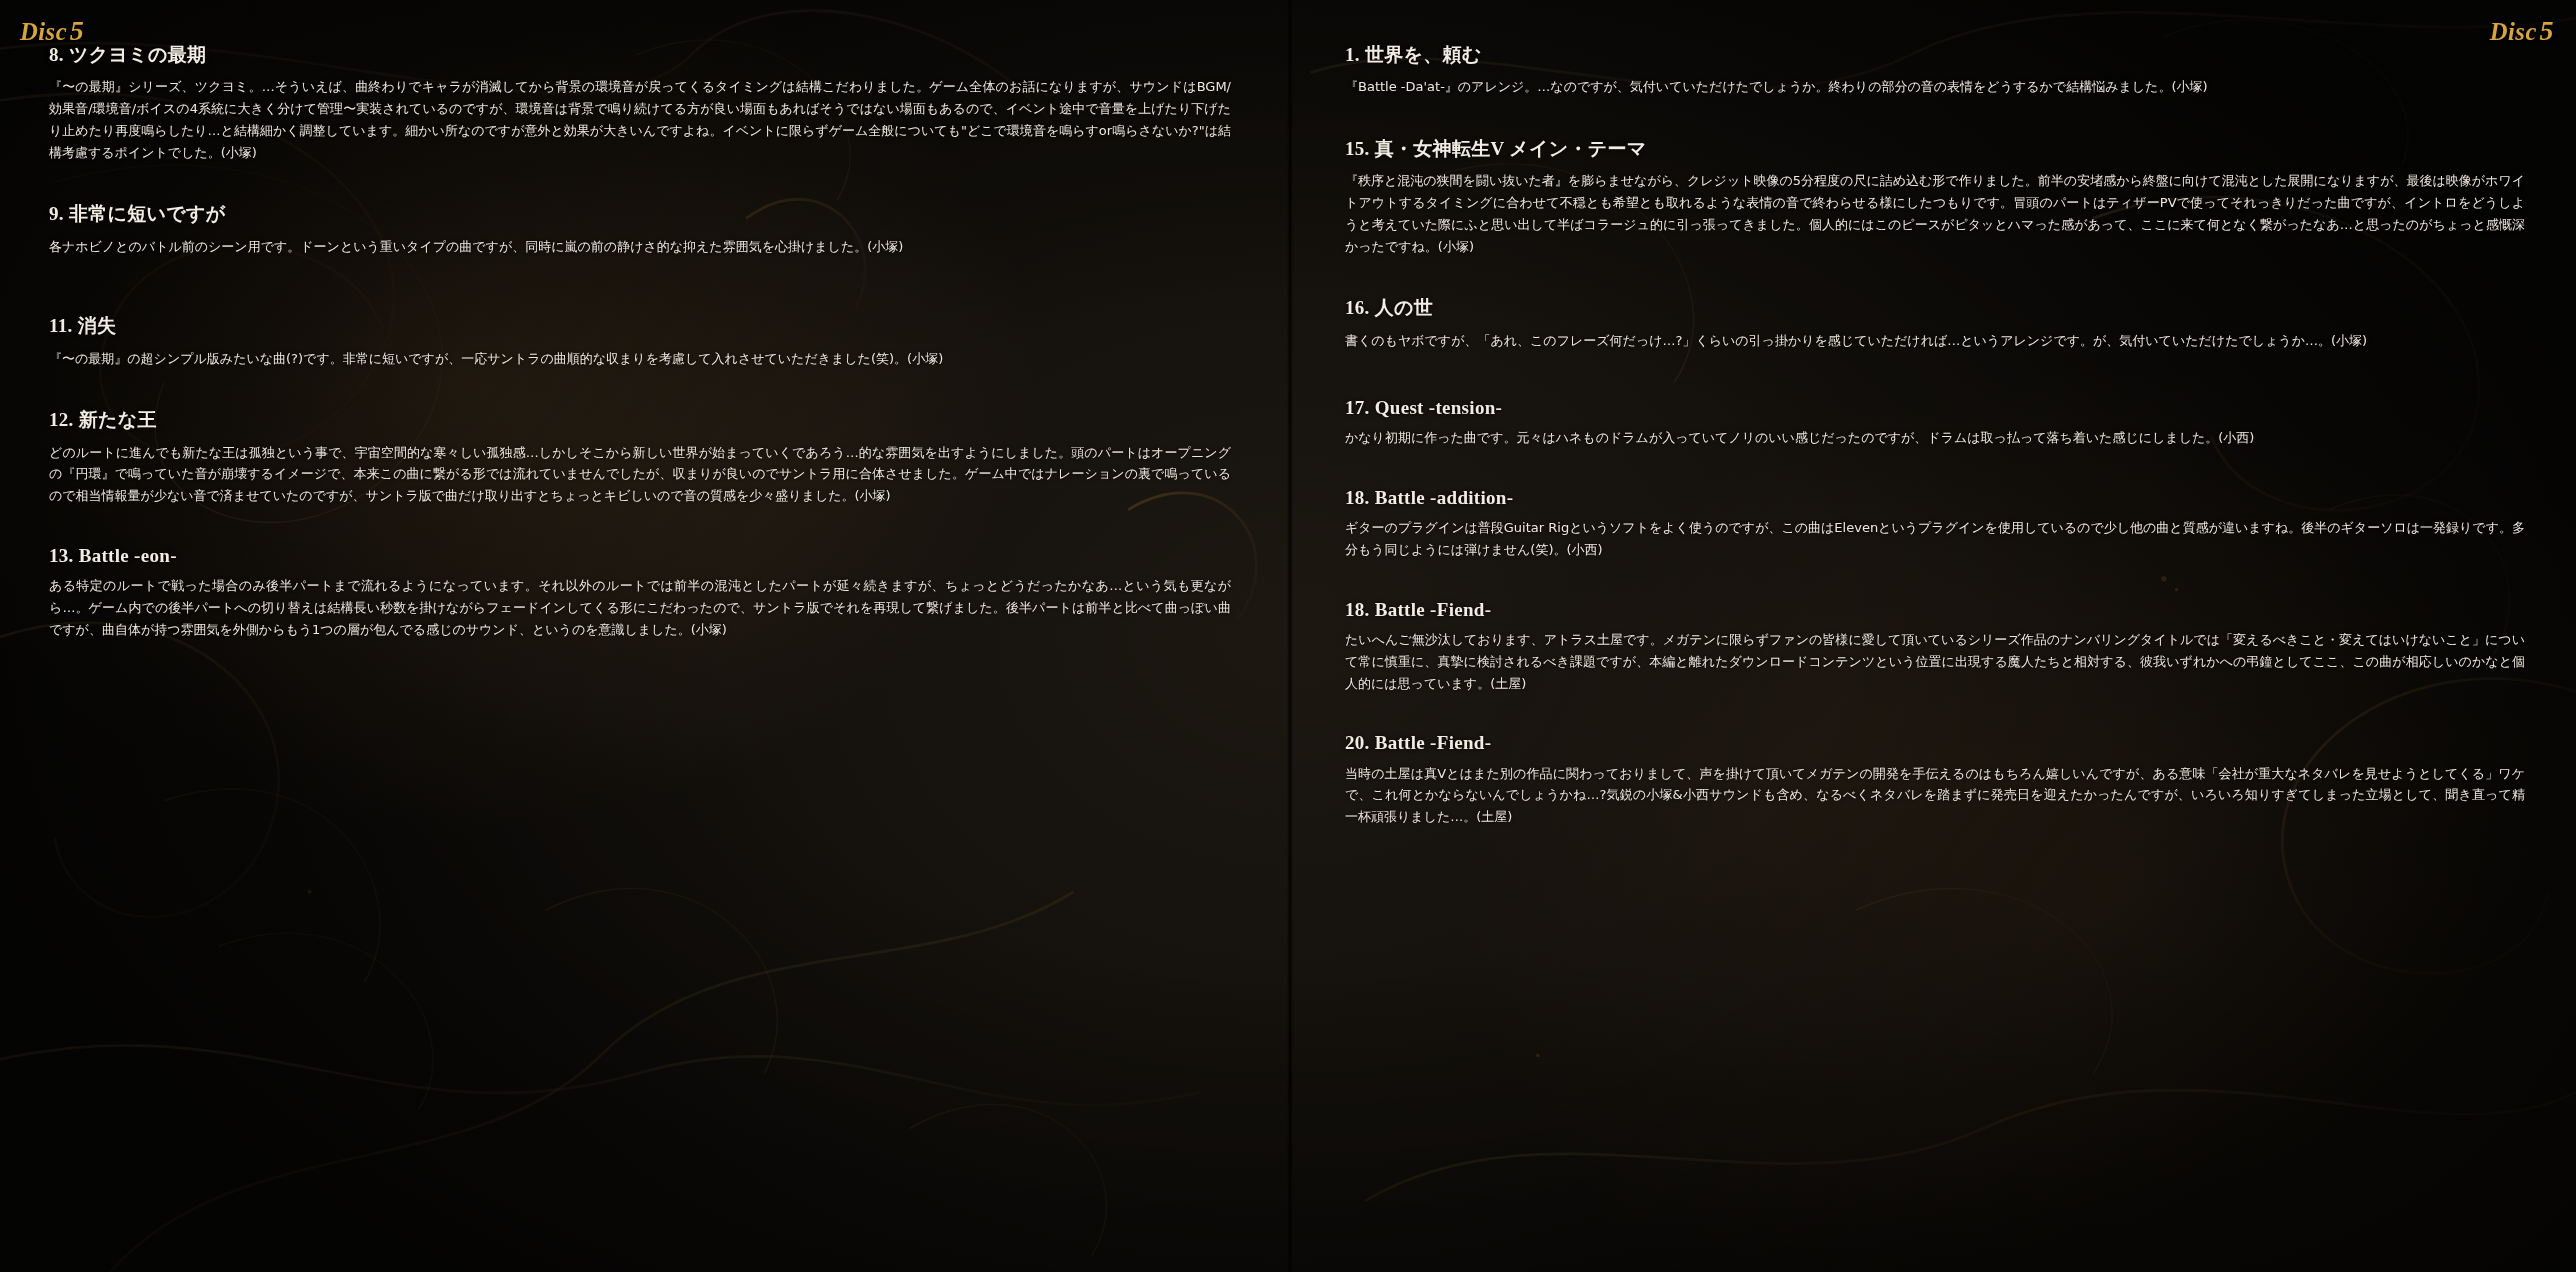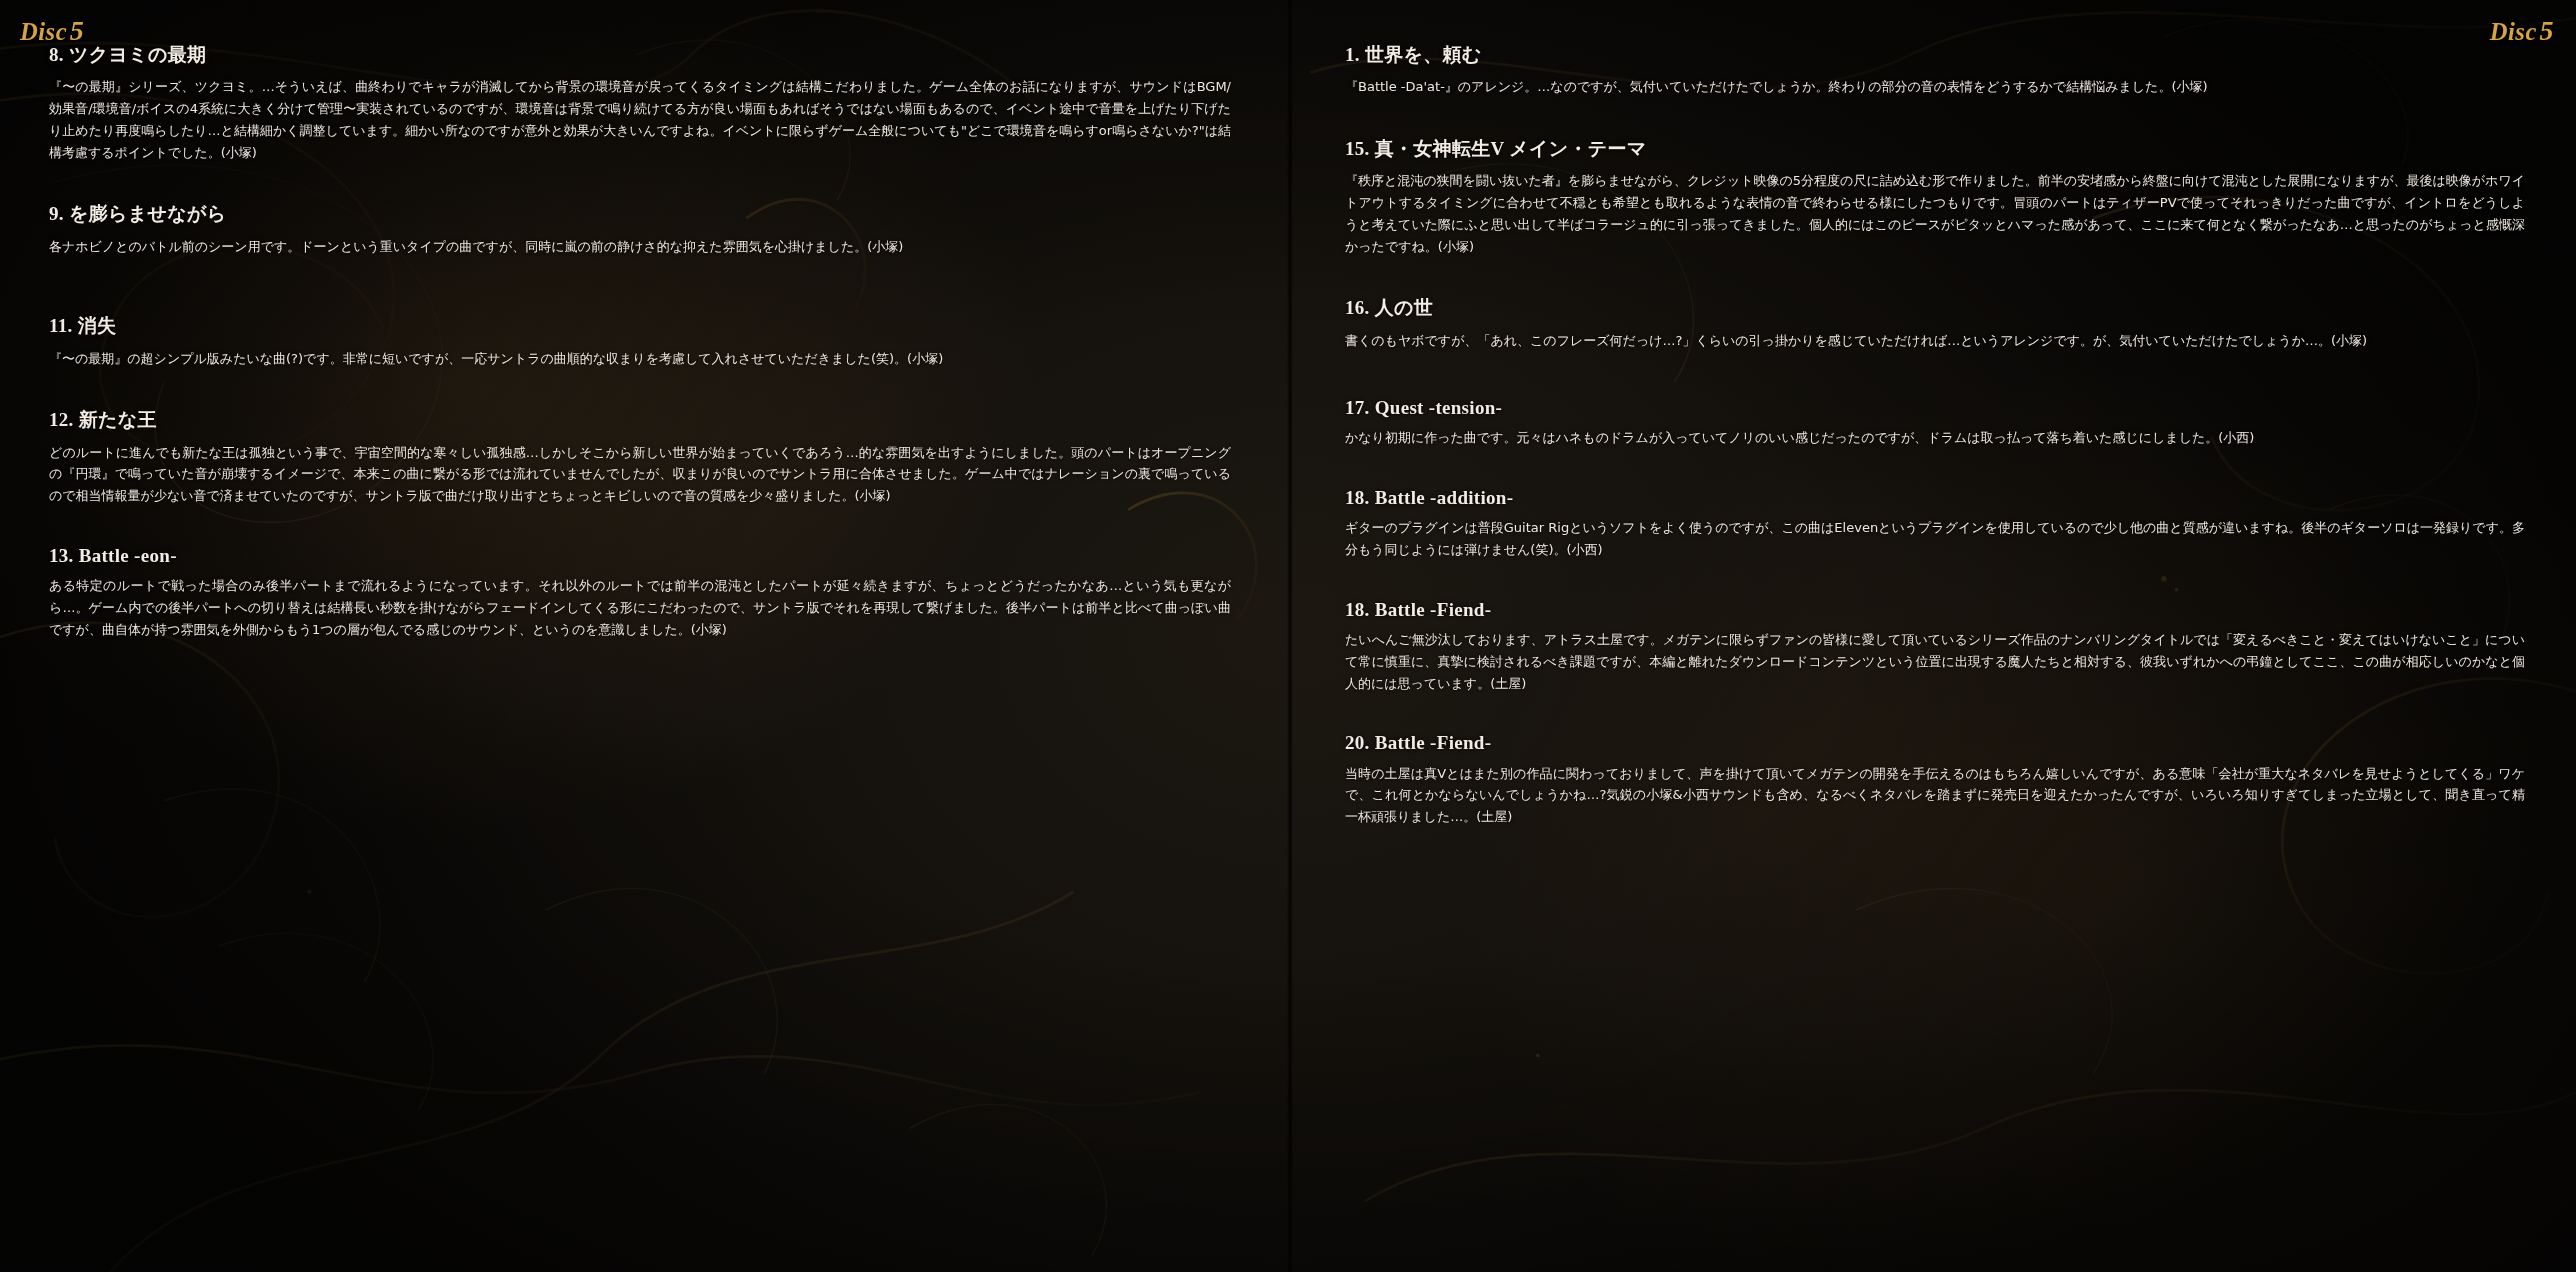--- a/index.html
+++ b/index.html
@@ -176,21 +176,21 @@
         <span>ツクヨミの最期</span>
       </h3>
       <p class="track-body">『〜の最期』シリーズ、ツクヨミ。…そういえば、曲終わりでキャラが消滅してから背景の環境音が戻ってくるタイミングは結構こだわりました。ゲーム全体のお話になりますが、サウンドはBGM/効果音/環境音/ボイスの4系統に大きく分けて管理〜実装されているのですが、環境音は背景で鳴り続けてる方が良い場面もあればそうではない場面もあるので、イベント途中で音量を上げたり下げたり止めたり再度鳴らしたり…と結構細かく調整しています。細かい所なのですが意外と効果が大きいんですよね。イベントに限らずゲーム全般についても"どこで環境音を鳴らすor鳴らさないか?"は結構考慮するポイントでした。(小塚)</p>
     </div>
 
     <div class="spacer-20"></div>
 
     <div class="track">
       <h3 class="track-title">
         <span class="tno">9.</span>
-        <span>を膨らませながら</span>
+        <span>非常に短いですが</span>
       </h3>
       <p class="track-body">各ナホビノとのバトル前のシーン用です。ドーンという重いタイプの曲ですが、同時に嵐の前の静けさ的な抑えた雰囲気を心掛けました。(小塚)</p>
     </div>
 
     <div class="spacer-20"></div>
 
 
     <div class="spacer-20"></div>
 
     <div class="track">

